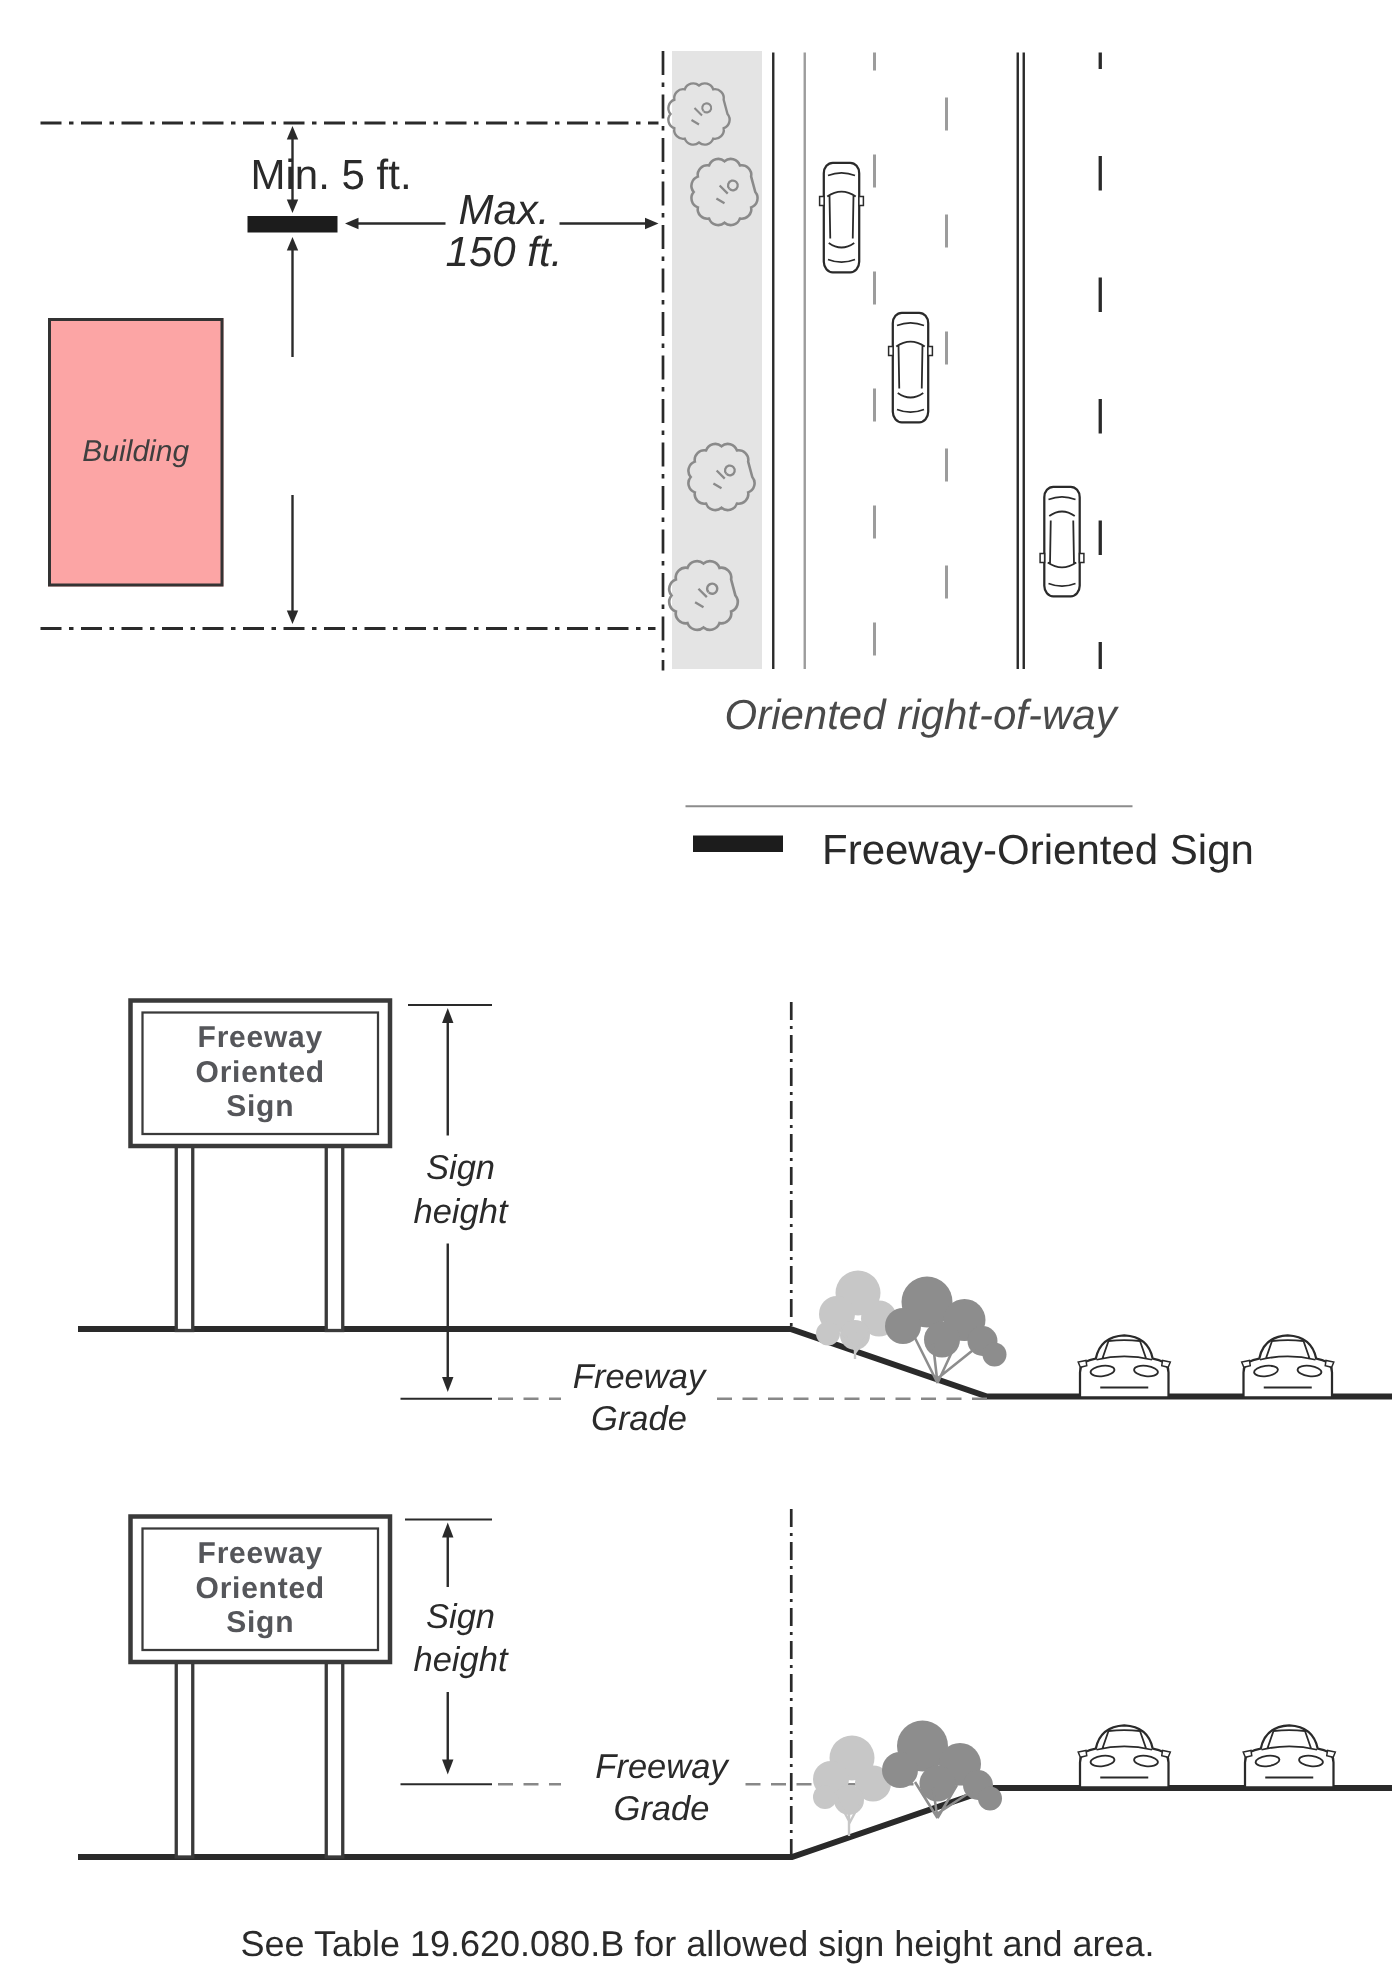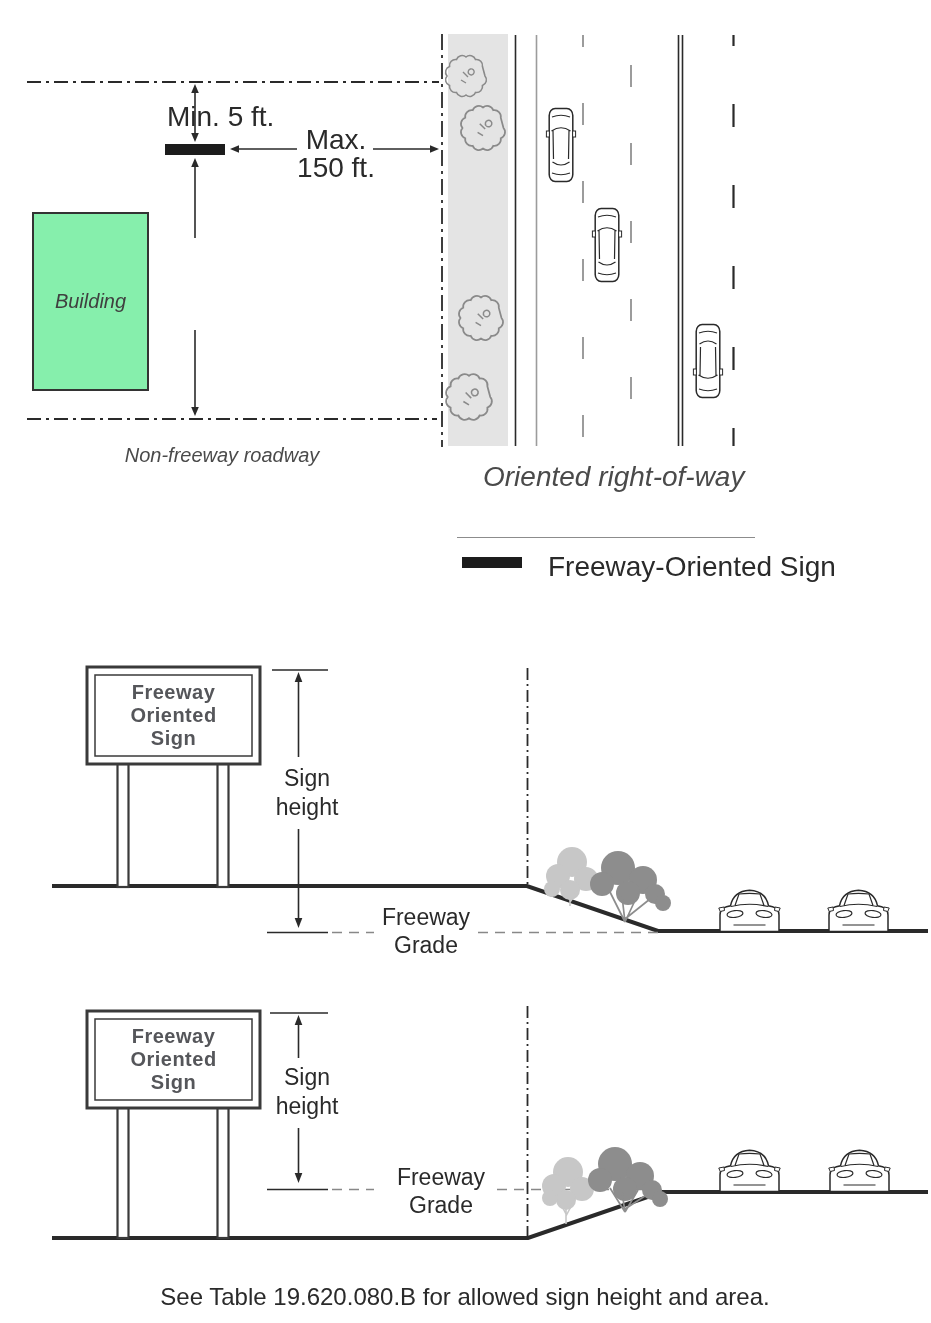--- a/index.html
+++ b/index.html
@@ -1,26 +1,26 @@
 <!DOCTYPE html>
 <html><head>
 <meta charset="utf-8">
 <style>
   html,body{margin:0;padding:0;background:#fff;}
   #stage{position:relative;width:931px;height:1323px;background:#fff;overflow:hidden;
          font-family:"Liberation Sans",sans-serif;color:#2a2a2a;}
   #vector{position:absolute;left:0;top:0;}
   .lbl{position:absolute;line-height:1.2;white-space:nowrap;}
   .lbl span{display:block;}
-  .center{text-align:center;}
+  .center{text-align:center;font-style:italic;}
   .it{font-style:italic;color:#4a4a4a;}
   .f21{font-size:28px;}
   .f20{font-size:20px;}
   .f23{font-size:23px;}
-  .building{position:absolute;left:32px;top:212px;width:113px;height:175px;background:#86efac;
+  .building{position:absolute;left:32px;top:212px;width:113px;height:175px;background:#fca5a5;
             border:2.5px solid #333;display:flex;align-items:center;justify-content:center;}
   .signtext{position:absolute;width:157px;height:81px;display:flex;flex-direction:column;
             align-items:center;justify-content:center;font-weight:bold;font-size:20px;
             line-height:23px;color:#55565a;letter-spacing:.5px;}
   .dimlbl{line-height:29px;}
   .gradelbl{line-height:28px;}
   .caption{position:absolute;left:0;top:1283px;width:930px;text-align:center;font-size:24px;color:#2a2a2a;}
 </style>
 </head>
 <body>
@@ -202,21 +202,20 @@
     <span>Max.</span>
     <span>150 ft.</span>
   </div>
 
 
   <div class="building">
     <span class="it f20" style="color:#3f3f3f;">Building</span>
   </div>
 
   <div class="lbl it f20 center" style="left:104px;top:442px;width:236px;line-height:26px;">
-    <span>Non-freeway roadway</span>
   </div>
 
   <div class="lbl it f21" style="left:483px;top:460px;">Oriented right-of-way</div>
 
   <div class="lbl f21" style="left:548px;top:550px;">Freeway-Oriented Sign</div>
 
   <div class="signtext" style="left:95px;top:675px;">
     <span>Freeway</span>
     <span>Oriented</span>
     <span>Sign</span>

